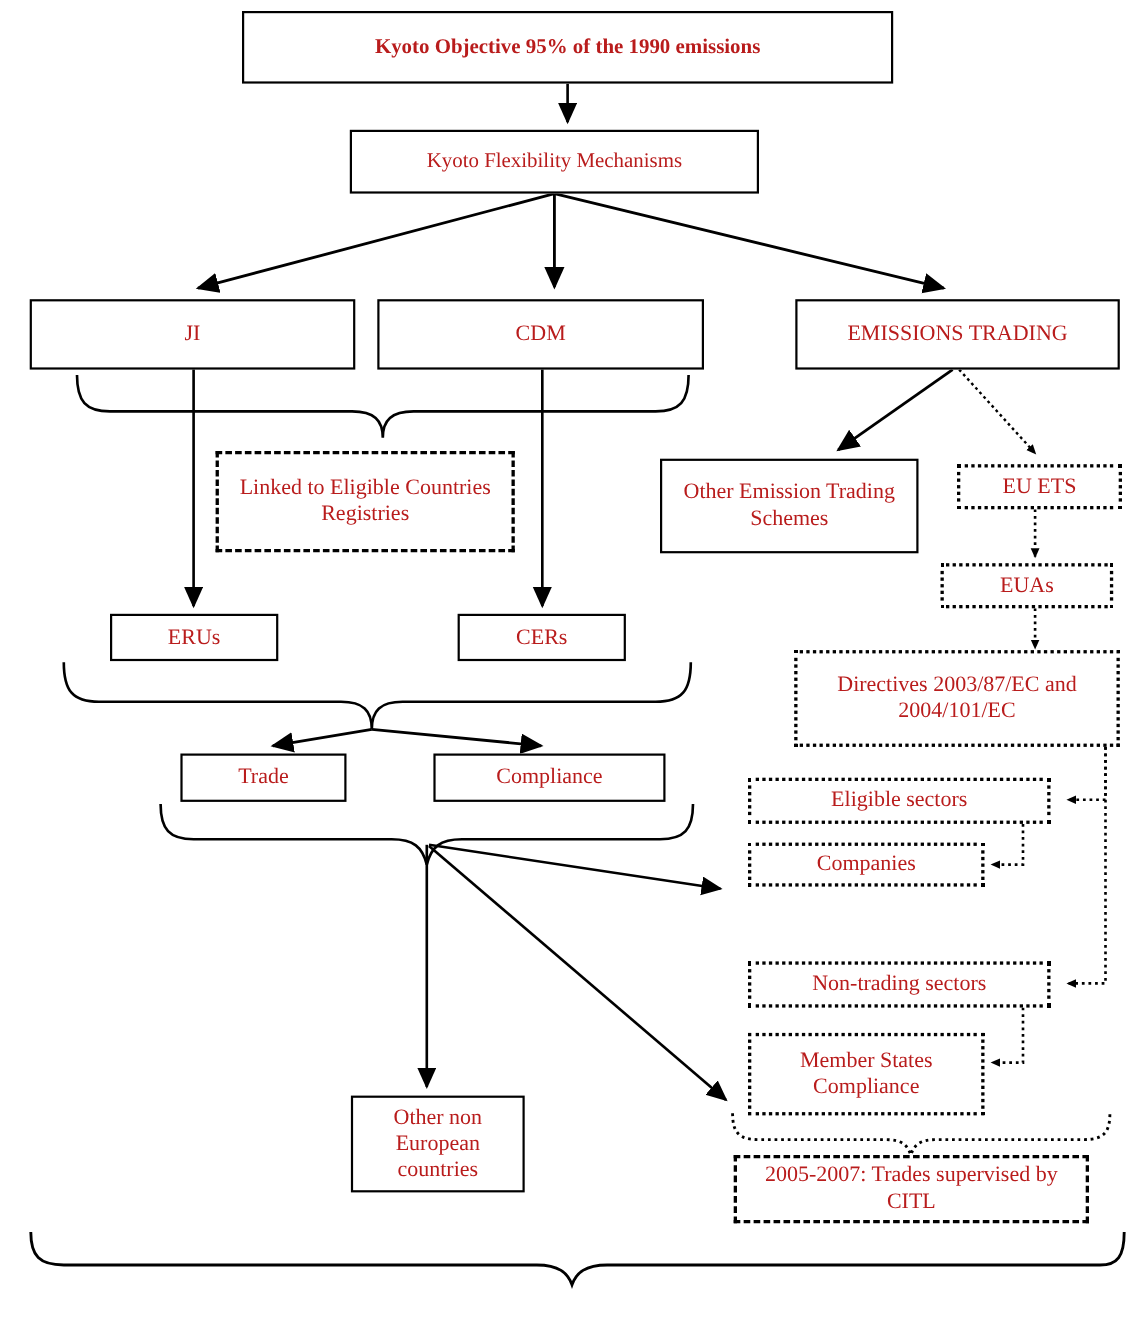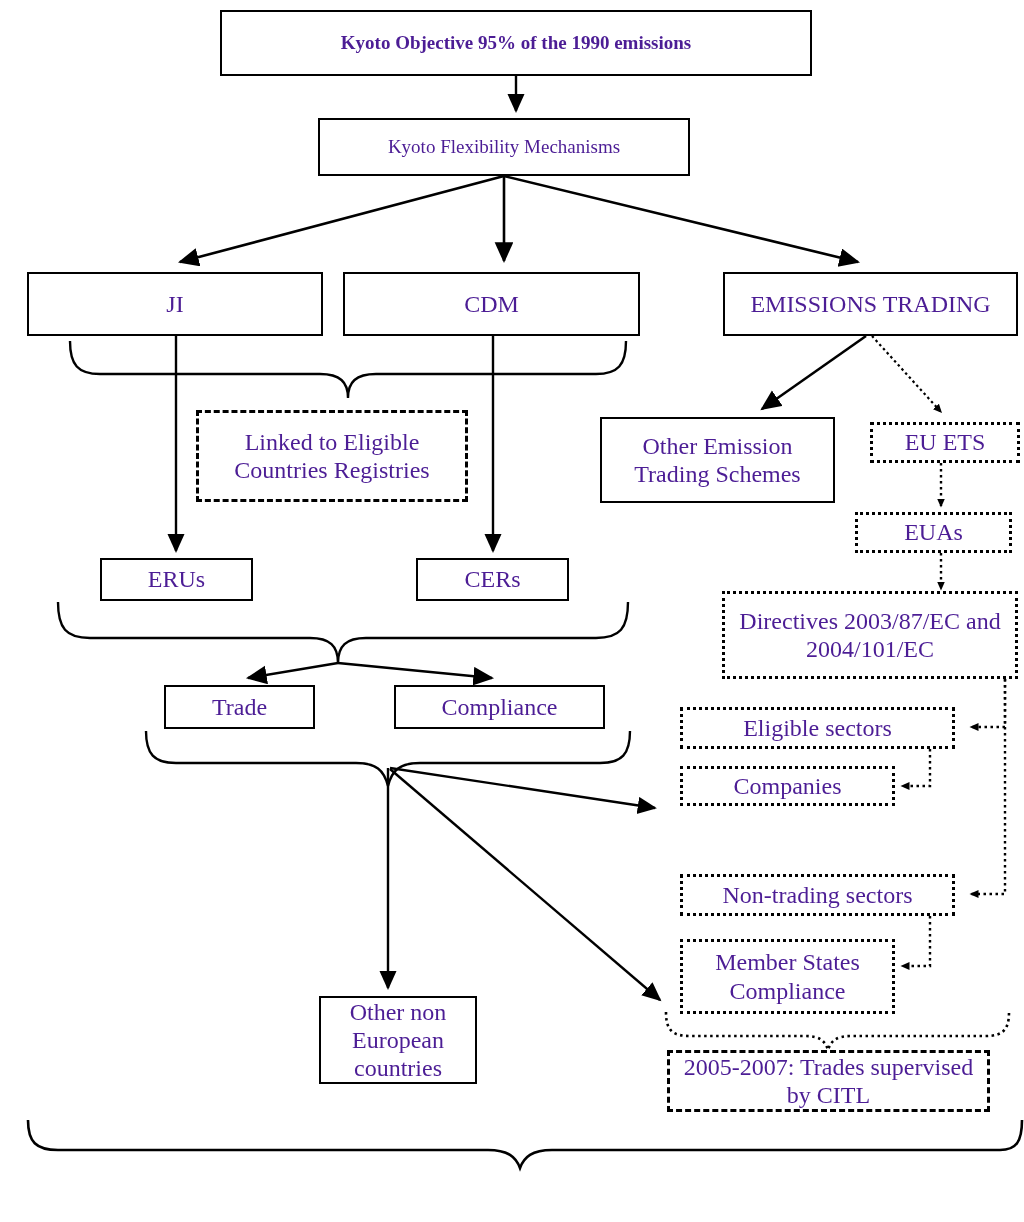--- a/index.html
+++ b/index.html
@@ -1,24 +1,24 @@
 <!DOCTYPE html>
 <html><head>
 <meta charset="utf-8">
 <style>
   html,body{margin:0;padding:0;background:#fff;}
   #stage{position:relative;width:1024px;height:1222px;background:#fff;
-         font-family:"Liberation Serif","DejaVu Serif",serif;color:#4c1d95;overflow:hidden;}
+         font-family:"Liberation Serif","DejaVu Serif",serif;color:#b91c1c;overflow:hidden;}
   svg.layer{position:absolute;left:0;top:0;width:1024px;height:1222px;pointer-events:none;}
   .node{position:absolute;box-sizing:border-box;display:flex;align-items:center;
         justify-content:center;text-align:center;background:#fff;line-height:1.18;}
   .solid{border:2px solid #000;}
   .dashed{border:3px dashed #000;}
   .dotted{border:3px dotted #000;}
-  .t18{font-size:24px;}
+  .t18{font-size:20px;}
   .t19{font-size:19px;}
   .bold{font-weight:bold;}
 </style>
 </head>
 <body>
 
 <div id="stage">
 
   <svg class="layer" viewBox="0 0 1024 1222">
     <defs>

